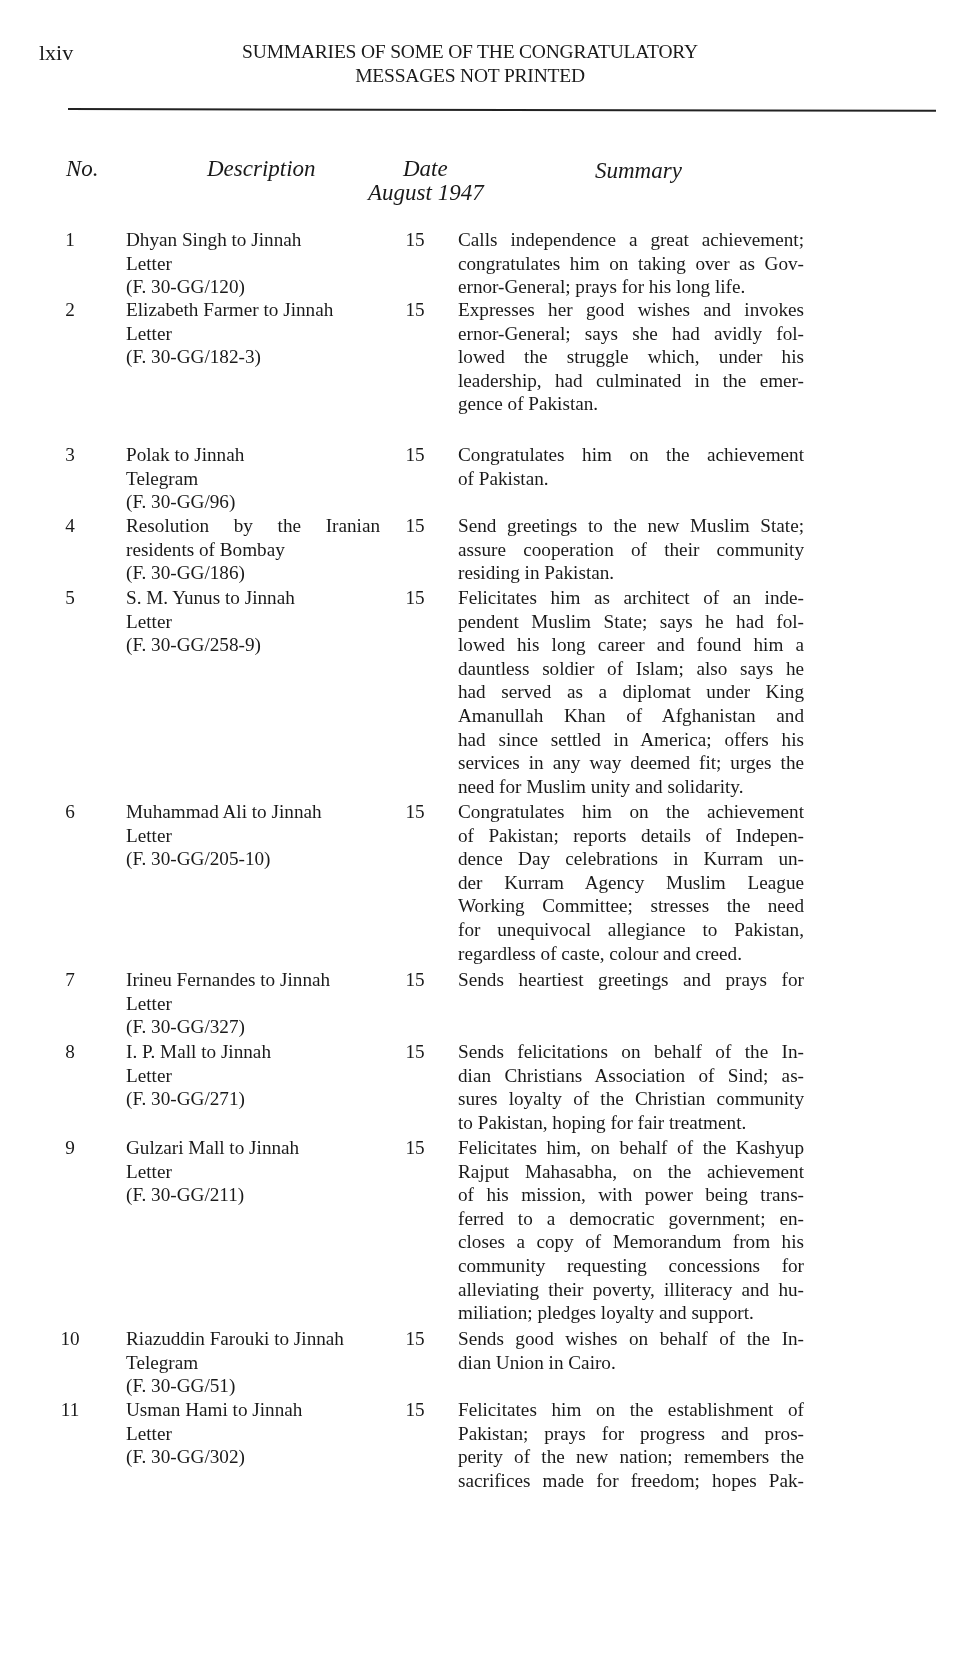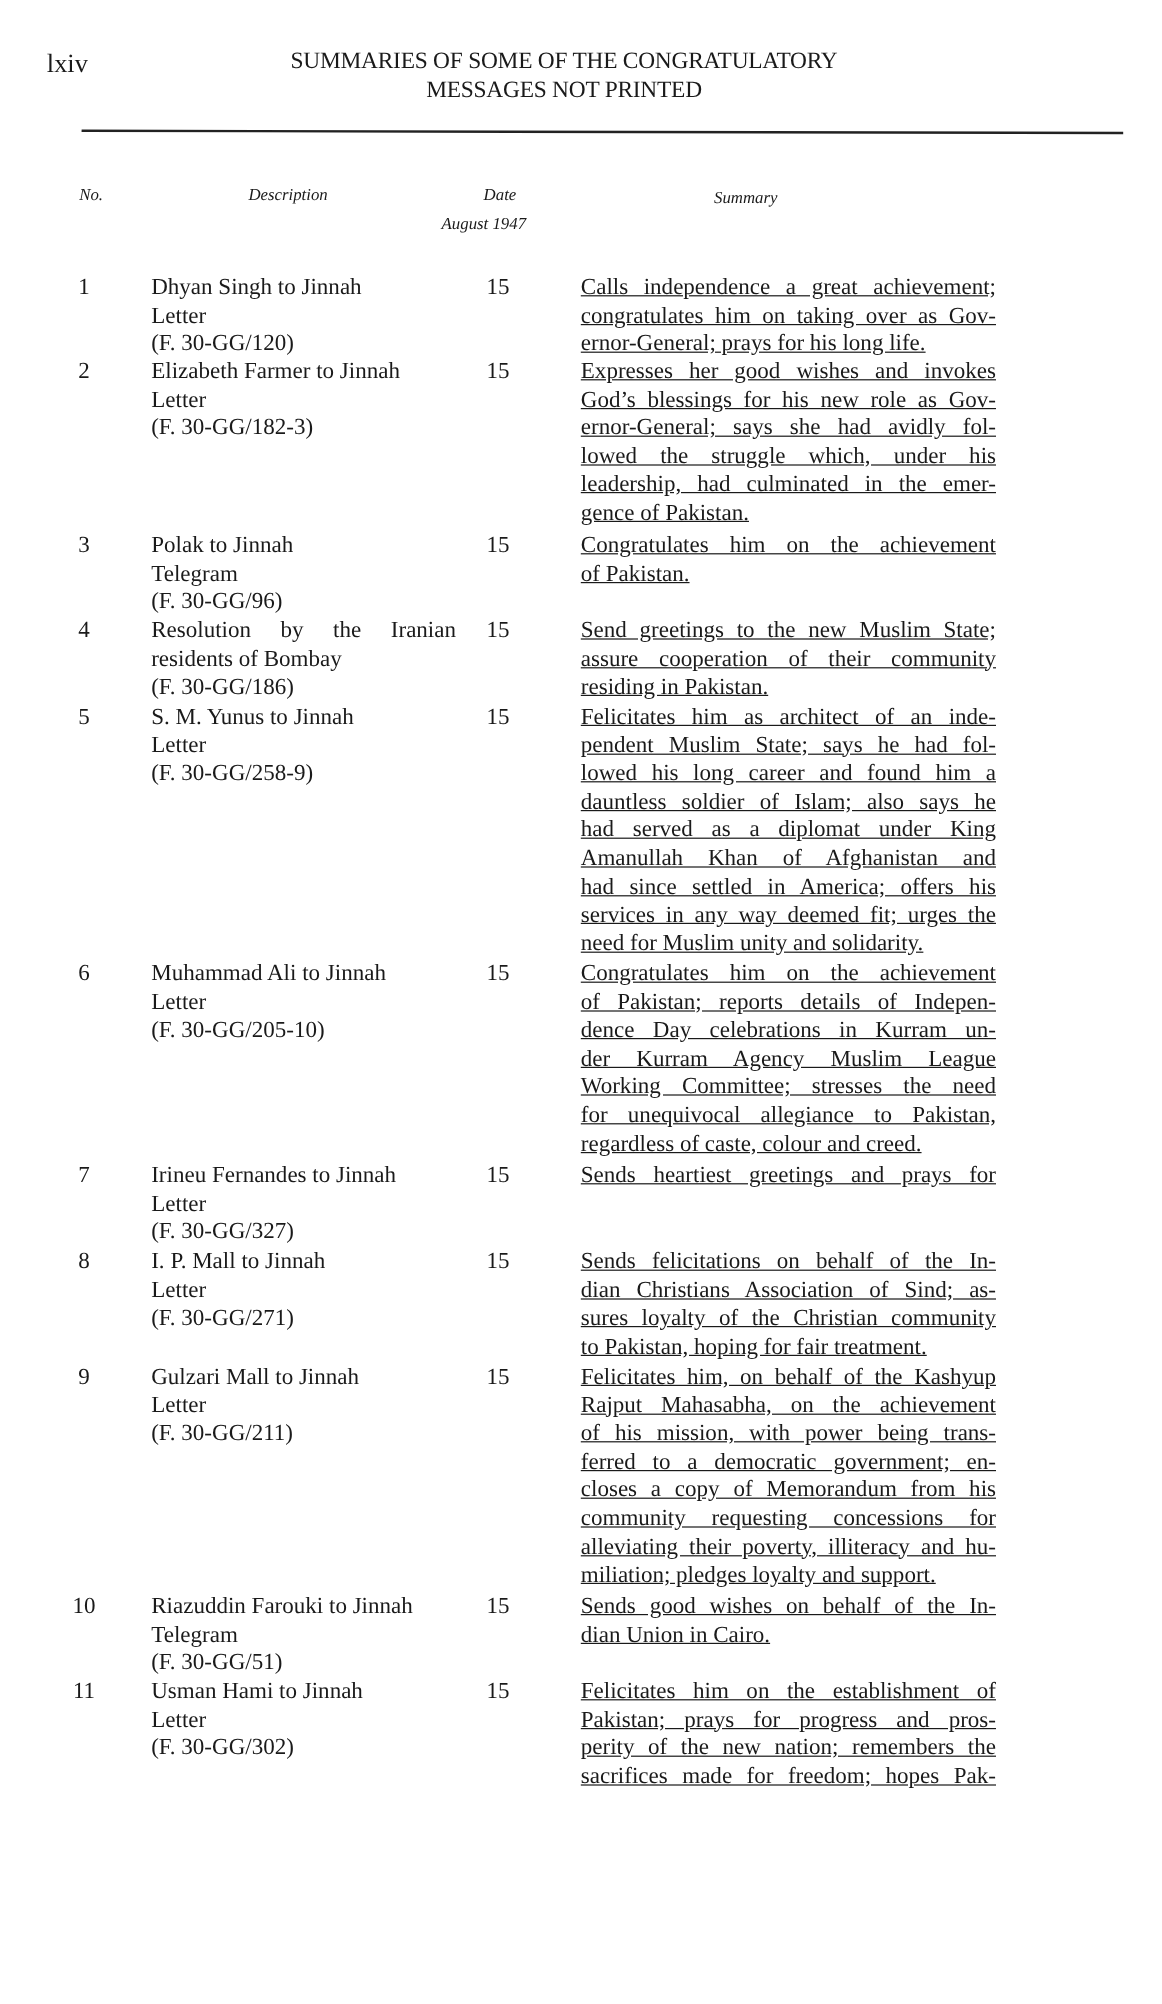--- a/index.html
+++ b/index.html
@@ -4,34 +4,34 @@
 <style>
   html, body { margin: 0; padding: 0; background: #ffffff; }
   body {
     width: 968px; height: 1670px; position: relative; overflow: hidden;
     font-family: "Liberation Serif", "DejaVu Serif", serif;
     color: #1a1a1a;
   }
   .page-num { position: absolute; left: 39px; top: 40px; font-size: 22px; }
   .title { position: absolute; left: 160px; width: 620px; top: 40px; text-align: center; font-size: 19.5px; line-height: 24px; letter-spacing: -0.2px; }
   .rule { position: absolute; left: 68px; top: 108px; width: 868px; height: 0; border-top: 2px solid #222; transform: rotate(0.12deg); transform-origin: left center; }
-  .hdr { position: absolute; font-style: italic; font-size: 14px; }
+  .hdr { position: absolute; font-style: italic; font-size: 23px; }
   .hdr-no { left: 66px; top: 156px; }
   .hdr-desc { left: 207px; top: 156px; }
   .hdr-date { left: 403px; top: 156px; }
   .hdr-month { left: 368px; top: 180px; }
   .hdr-sum { left: 595px; top: 158px; }
 
   .row { position: absolute; left: 0; width: 968px; font-size: 19.2px; line-height: 23.6px; }
   .row .no { position: absolute; left: 56px; width: 28px; text-align: center; }
   .row .desc { position: absolute; left: 126px; width: 262px; }
   .row .desc div { white-space: nowrap; }
   .row .desc .justify { text-align: justify; text-align-last: justify; white-space: normal; width: 254px; }
   .row .date { position: absolute; left: 400px; width: 30px; text-align: center; }
-  .row .sum { position: absolute; left: 484px; width: 346px; text-decoration: underline; }
+  .row .sum { position: absolute; left: 458px; width: 346px; }
   .row .sum div { text-align: justify; text-align-last: justify; white-space: nowrap; }
   .row .sum div.last { text-align-last: left; }
 </style>
 </head>
 <body>
 
 <div class="page-num">lxiv</div>
 <div class="title">
   <div>SUMMARIES OF SOME OF THE CONGRATULATORY</div>
   <div>MESSAGES NOT PRINTED</div>
@@ -62,21 +62,20 @@
     <div class="row" style="top: 298px;">
       <div class="no">2</div>
       <div class="desc">
         <div>Elizabeth Farmer to Jinnah</div>
         <div>Letter</div>
         <div>(F. 30-GG/182-3)</div>
       </div>
       <div class="date">15</div>
       <div class="sum">
         <div>Expresses her good wishes and invokes</div>
-        <div>God’s blessings for his new role as Gov-</div>
         <div>ernor-General; says she had avidly fol-</div>
         <div>lowed the struggle which, under his</div>
         <div>leadership, had culminated in the emer-</div>
         <div class="last">gence of Pakistan.</div>
       </div>
     </div>
     <div class="row" style="top: 443px;">
       <div class="no">3</div>
       <div class="desc">
         <div>Polak to Jinnah</div>

